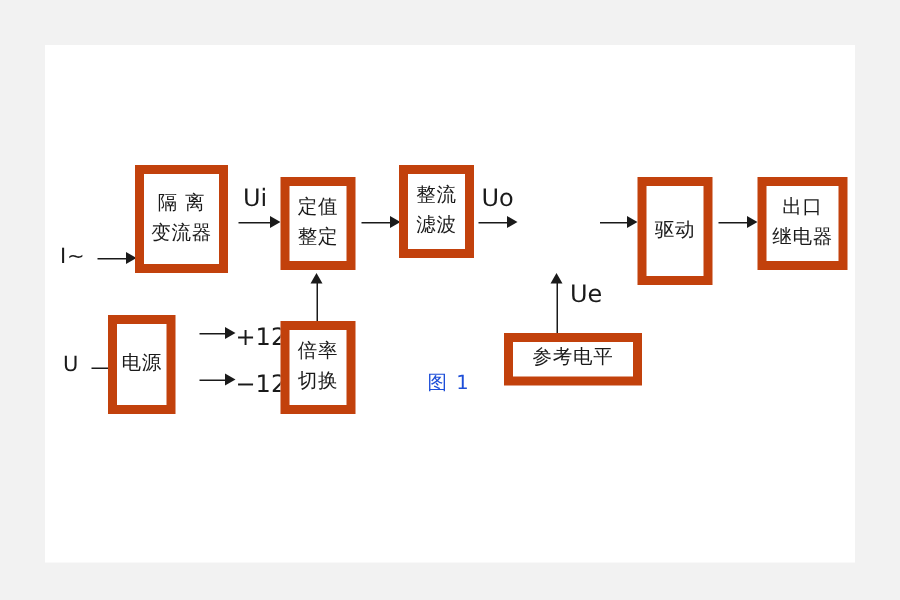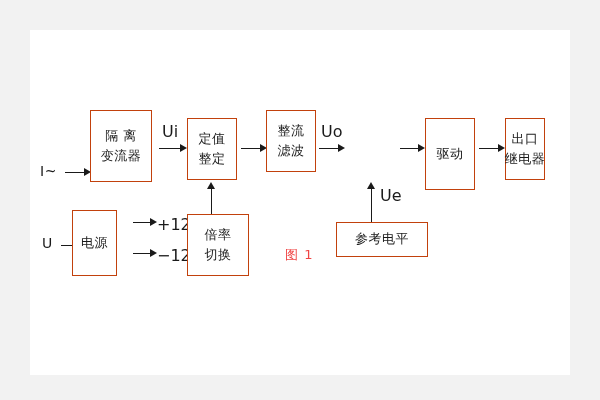--- a/index.html
+++ b/index.html
@@ -22,21 +22,21 @@
   .page {
     position: absolute;
     left: 30px;
     top: 30px;
     width: 540px;
     height: 345px;
     background: #ffffff;
   }
   .box {
     position: absolute;
-    border: 1px solid #c2410c;
+    border: 6px solid #c2410c;
     background: #ffffff;
     box-sizing: border-box;
     display: flex;
     flex-direction: column;
     align-items: center;
     justify-content: center;
     color: #1a1a1a;
     font-size: 13px;
     line-height: 1.55;
     letter-spacing: 0.5px;
@@ -95,21 +95,21 @@
     left: 0;
     top: 0;
     width: 0; height: 0;
     border-left: 4.5px solid transparent;
     border-right: 4.5px solid transparent;
     border-bottom: 7px solid #1a1a1a;
   }
   .caption {
     position: absolute;
     font-size: 13px;
-    color: #ef4444;
+    color: #1d4ed8;
     letter-spacing: 1px;
   }
 </style>
 </head>
 <body>
 
 <div id="canvas">
   <div class="page">
 
     <div class="label sym" style="left:10px; top:133px;">I~</div>
@@ -172,21 +172,21 @@
 
     <div class="box single" style="left:395px; top:88px; width:50px; height:72px;">
       <span class="line">驱动</span>
     </div>
 
     <div class="harrow" style="left:449px; top:114px; width:26px;">
       <div class="shaft" style="width:19px;"></div>
       <div class="head" style="left:19px;"></div>
     </div>
 
-    <div class="box" style="left:475px; top:88px; width:40px; height:62px;">
+    <div class="box" style="left:475px; top:88px; width:60px; height:62px;">
       <span class="line">出口</span>
       <span class="line">继电器</span>
     </div>
 
     <div class="label sym" style="left:12px; top:205px;">U</div>
 
     <div class="harrow" style="left:31px; top:211px; width:28px;">
       <div class="shaft" style="width:21px;"></div>
       <div class="head" style="left:21px;"></div>
     </div>
@@ -200,21 +200,21 @@
       <div class="head" style="left:17px;"></div>
     </div>
     <div class="label" style="left:127px; top:185px;">+12V</div>
 
     <div class="harrow" style="left:103px; top:219px; width:24px;">
       <div class="shaft" style="width:17px;"></div>
       <div class="head" style="left:17px;"></div>
     </div>
     <div class="label" style="left:127px; top:216px;">−12V</div>
 
-    <div class="box" style="left:157px; top:184px; width:62px; height:62px;">
+    <div class="box" style="left:157px; top:184px; width:50px; height:62px;">
       <span class="line">倍率</span>
       <span class="line">切换</span>
     </div>
 
     <div class="box single" style="left:306px; top:192px; width:92px; height:35px;">
       <span class="line">参考电平</span>
     </div>
 
     <div class="caption" style="left:255px; top:216px;">图 1</div>
 

